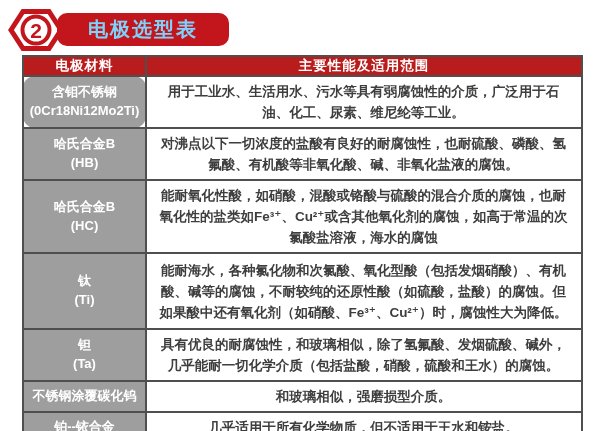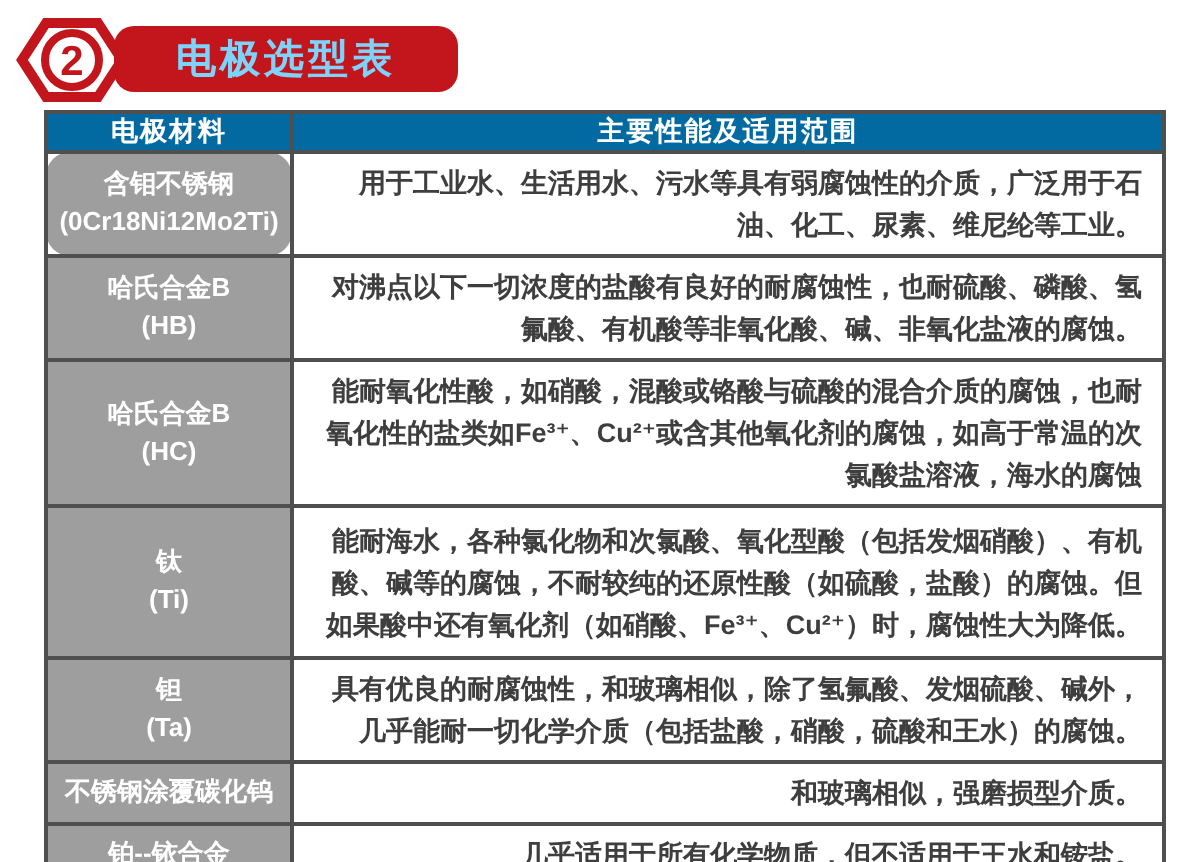--- a/index.html
+++ b/index.html
@@ -36,21 +36,21 @@
   .etable {
     margin-left: 22px;
     width: 561px;
     border-collapse: collapse;
     table-layout: fixed;
   }
   .etable th, .etable td {
     border: 2px solid #4f4f4f;
   }
   .etable th {
-    background: #0369a1;
+    background: #b91c1c;
     color: #ffffff;
     font-size: 13.5px;
     font-weight: bold;
     height: 14px;
     text-align: center;
     letter-spacing: 1px;
   }
   .etable col.c-mat { width: 123px; }
   td.mat {
     background: #9e9e9e;
@@ -61,21 +61,21 @@
     vertical-align: middle;
     line-height: 1.45;
     padding: 2px 2px;
   }
   td.mat div:empty { display: none; }
   td.desc {
     background: #ffffff;
     color: #3e3e3e;
     font-size: 13.5px;
     font-weight: bold;
-    text-align: right;
+    text-align: center;
     vertical-align: middle;
     line-height: 21px;
     padding: 4px 10px 4px 9px;
   }
   tr.r1 td { height: 52px; border-radius: 12px; }
   tr.r2 td { height: 46px; }
   tr.r3 td { height: 64px; }
   tr.r4 td { height: 76px; }
   tr.r5 td { height: 48px; }
   tr.r6 td { height: 26px; margin-top: 24px; }

